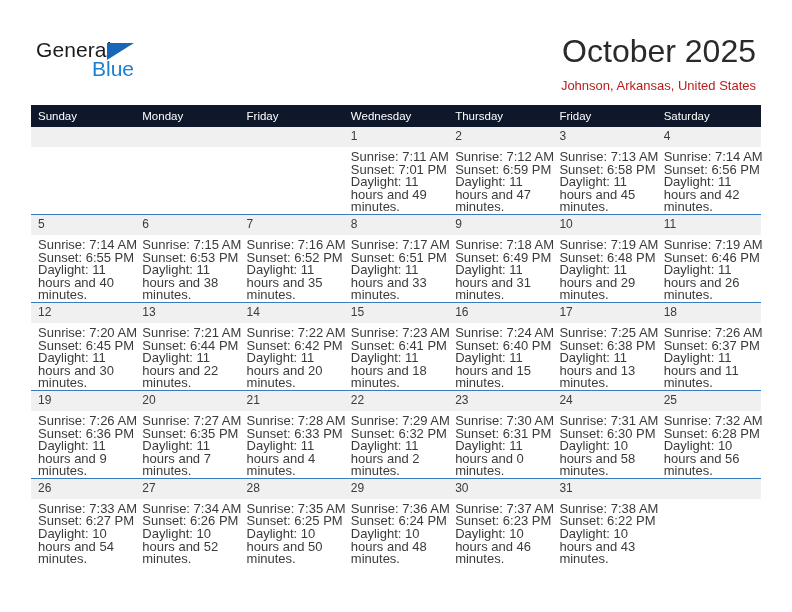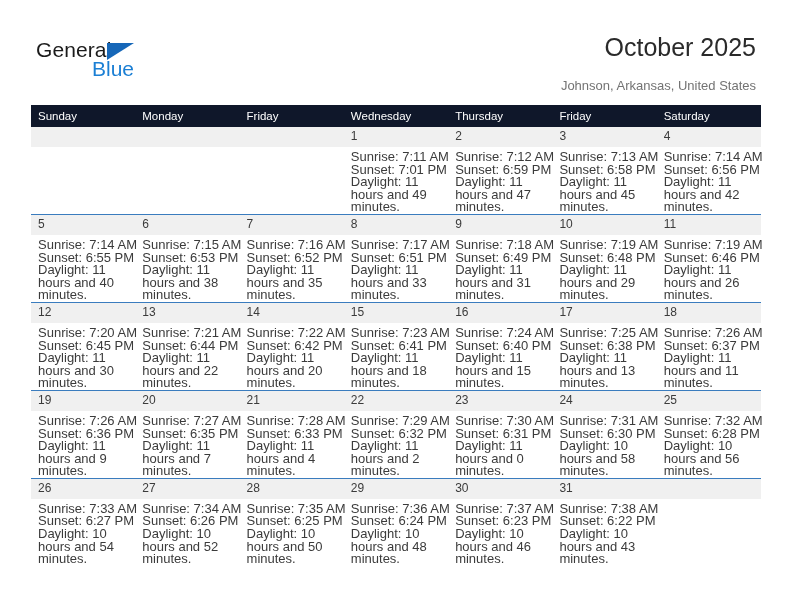--- a/index.html
+++ b/index.html
@@ -59,31 +59,31 @@
     left: 56px;
     top: 19px;
     font-size: 21px;
     color: #1b7fd4;
     font-family: "Liberation Sans", sans-serif;
   }
   .title {
     position: absolute;
     right: 36px;
     top: 33px;
-    font-size: 25px;
+    font-size: 32px;
     color: #2a2a2a;
     text-align: right;
     white-space: nowrap;
   }
   .subtitle {
     position: absolute;
     right: 36px;
     top: 78px;
     font-size: 13px;
-    color: #737373;
+    color: #b91c1c;
     text-align: right;
     white-space: nowrap;
   }
 
   
   .calendar {
     position: absolute;
     left: 31px;
     top: 105px;
     width: 730px;

